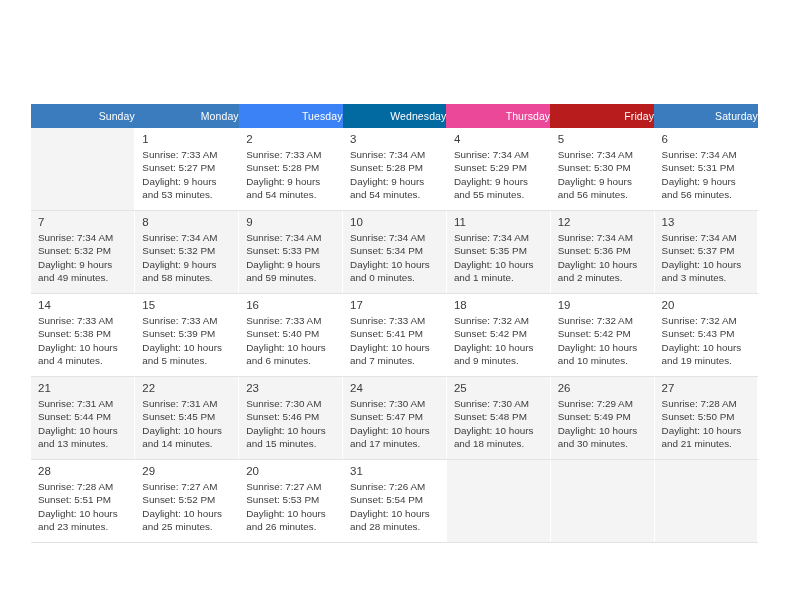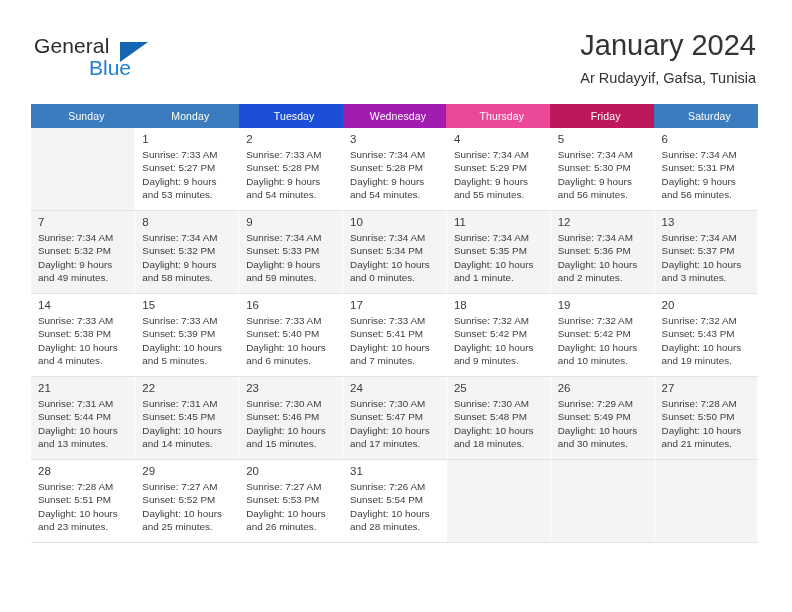--- a/index.html
+++ b/index.html
@@ -92,21 +92,21 @@
     border-collapse: collapse;
     table-layout: fixed;
   }
   .calendar col { width: 103.857px; }
 
   .calendar thead th {
     background: #3b7cbf;
     color: #ffffff;
     font-size: 10.5px;
     font-weight: normal;
-    text-align: center;
+    text-align: right;
     padding: 6px 0 6px 7px;
     height: 11px;
     vertical-align: middle;
     border: none;
     letter-spacing: 0.1px;
   }
 
   .calendar tbody td {
     vertical-align: top;
     height: 82px;
@@ -145,53 +145,39 @@
   }
   .calendar tbody tr:first-child td {
     border-top: none;
   }
 </style>
 </head>
 <body>
 
 <div class="page">
 
-  <div class="header">
-
-    <div class="logo">
-      <span class="logo-general">General</span>
-      <span class="logo-tri" style="border-left-color: rgb(21, 101, 181);"></span>
-      <span class="logo-blue" style="color: rgb(26, 127, 212);">Blue</span>
-    </div>
-
-    <div class="title-block">
-      <div class="cal-title">January 2024</div>
-      <div class="cal-subtitle">Ar Rudayyif, Gafsa, Tunisia</div>
-    </div>
-
-  </div>
 
   <table class="calendar">
     <colgroup>
       <col>
         <col>
         <col>
         <col>
         <col>
         <col>
         <col>
     </colgroup>
     <thead>
       <tr>
         <th style="background: rgb(59, 124, 191);">Sunday</th>
         <th style="background: rgb(59, 124, 191);">Monday</th>
-        <th style="background: #1d4ed8;">Tuesday</th>
-        <th style="background: #a21caf;">Wednesday</th>
+        <th style="background: #3b82f6;">Tuesday</th>
+        <th style="background: #0369a1;">Wednesday</th>
         <th style="background: #ec4899;">Thursday</th>
-        <th style="background: #be185d;">Friday</th>
+        <th style="background: #b91c1c;">Friday</th>
         <th style="background: rgb(59, 124, 191); margin-left: 32px;">Saturday</th>
       </tr>
     </thead>
     <tbody>
         <tr>
           <td class="empty-cell">
             <div class="cell-inner">
               <div class="daynum"></div>
               <div class="detail"></div>
               <div class="detail"></div>

